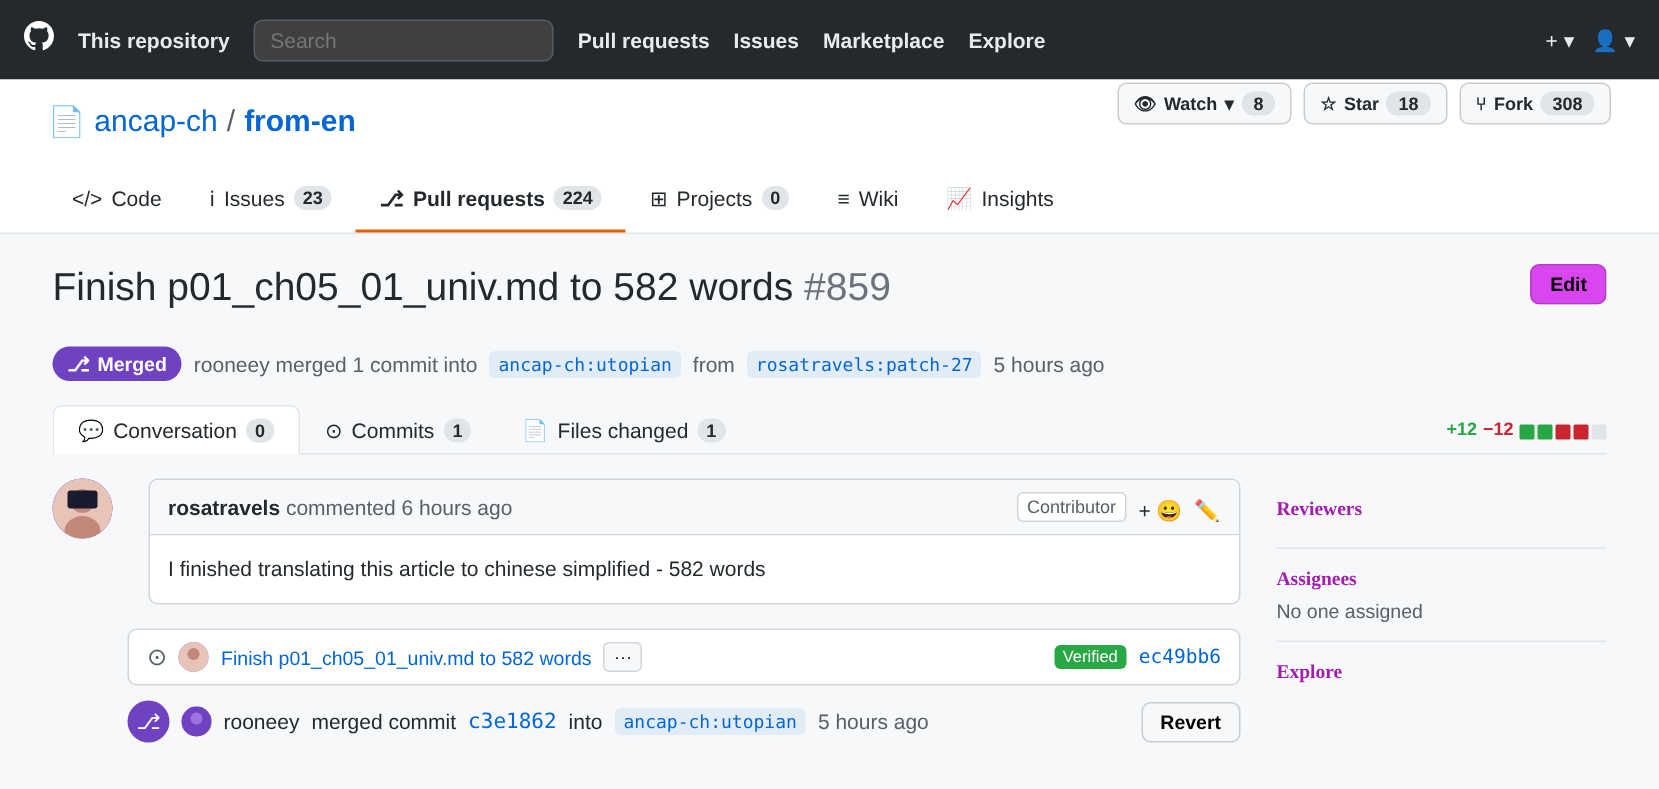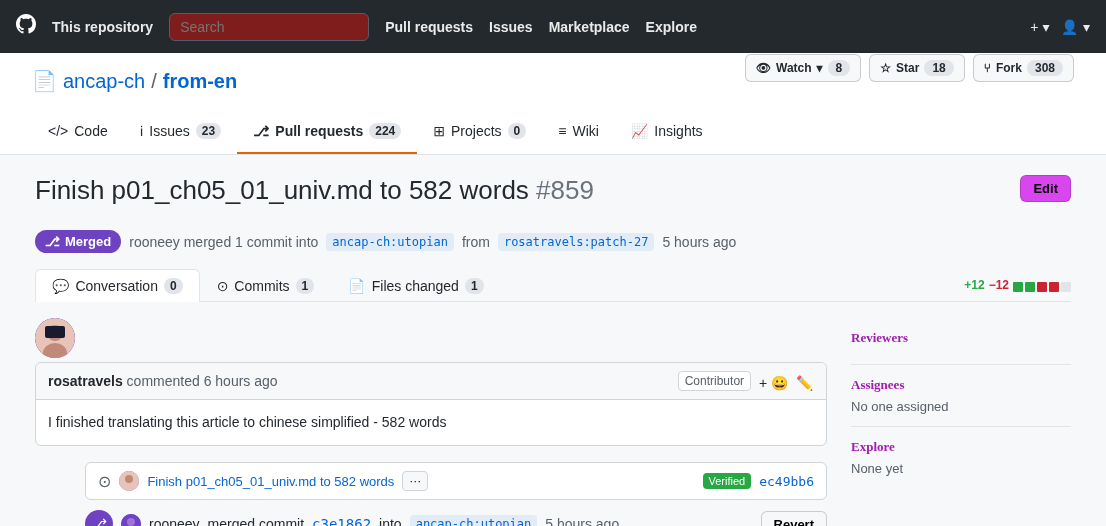--- a/index.html
+++ b/index.html
@@ -18,21 +18,21 @@
     .navbar-link {
       color: white;
       font-size: 14px;
       font-weight: 600;
       text-decoration: none;
       opacity: 0.9;
       cursor: pointer;
       white-space: nowrap;
     }
     .navbar-search {
-      background: #7f1d1d;
+      background: #404040;
       border: 1px solid #555e68;
       border-radius: 6px;
       color: #c8d1da;
       padding: 5px 10px;
       font-size: 14px;
       width: 200px;
       outline: none;
     }
     .navbar-right {
       margin-left: auto;
@@ -228,23 +228,22 @@
       min-width: 0;
     }
     .pr-sidebar {
       width: 220px;
       flex-shrink: 0;
     }
 
     
     .comment-thread {
       display: flex;
-      gap: 4px;
+      gap: 24px;
       margin-bottom: 16px;
-      flex-direction: column;
     }
     .avatar {
       width: 40px;
       height: 40px;
       border-radius: 50%;
       background: #6f42c1;
       flex-shrink: 0;
       overflow: hidden;
       display: flex;
       align-items: center;
@@ -618,17 +617,16 @@
     <div class="pr-sidebar">
       <div class="sidebar-section">
         <div class="sidebar-title">Reviewers</div>
       </div>
       <div class="sidebar-section">
         <div class="sidebar-title">Assignees</div>
         <div class="sidebar-value">No one assigned</div>
       </div>
       <div class="sidebar-section">
         <div class="sidebar-title">Explore</div>
-        <div class="sidebar-value">None yet</div>
       </div>
     </div>
   </div>
 </div>
 
 </body></html>

